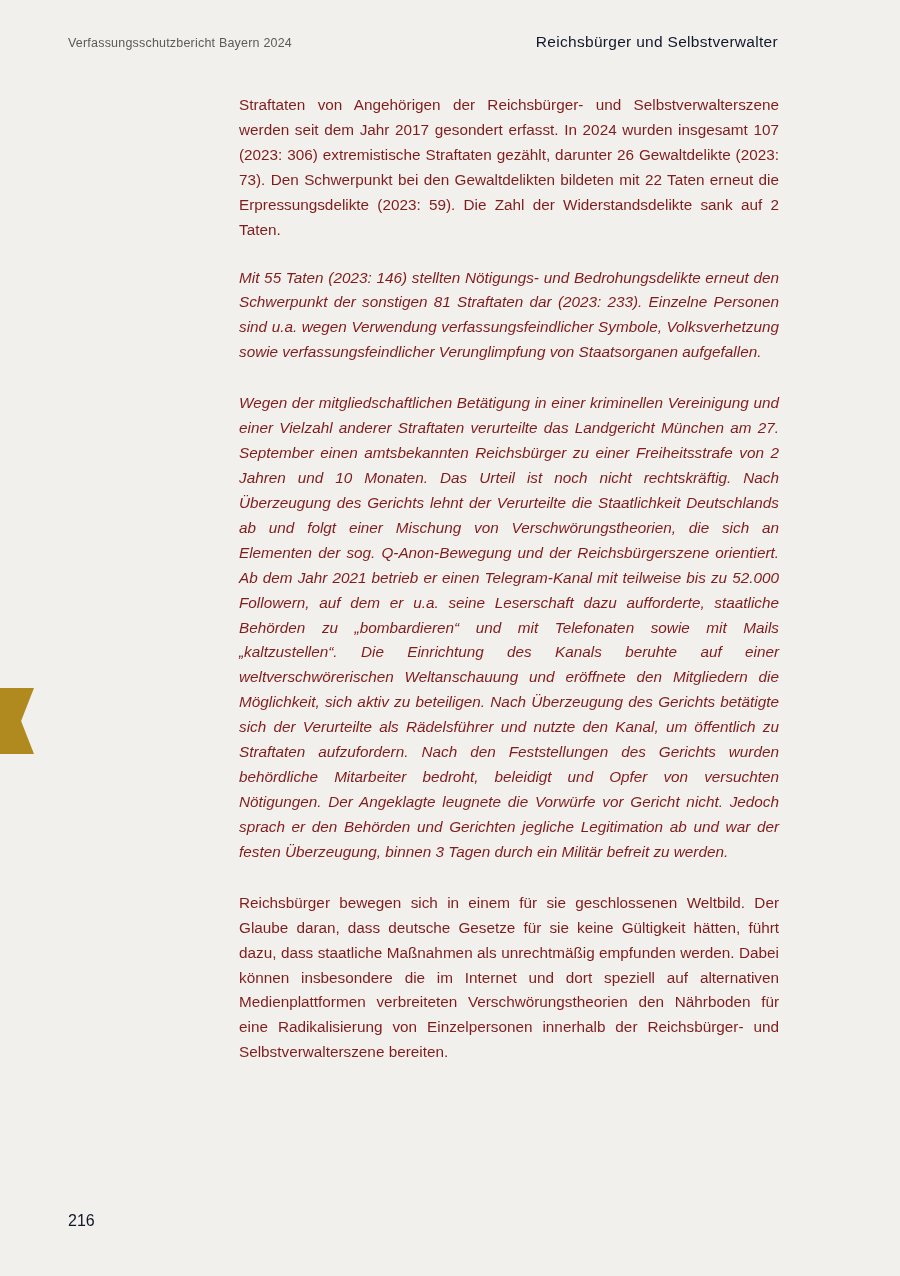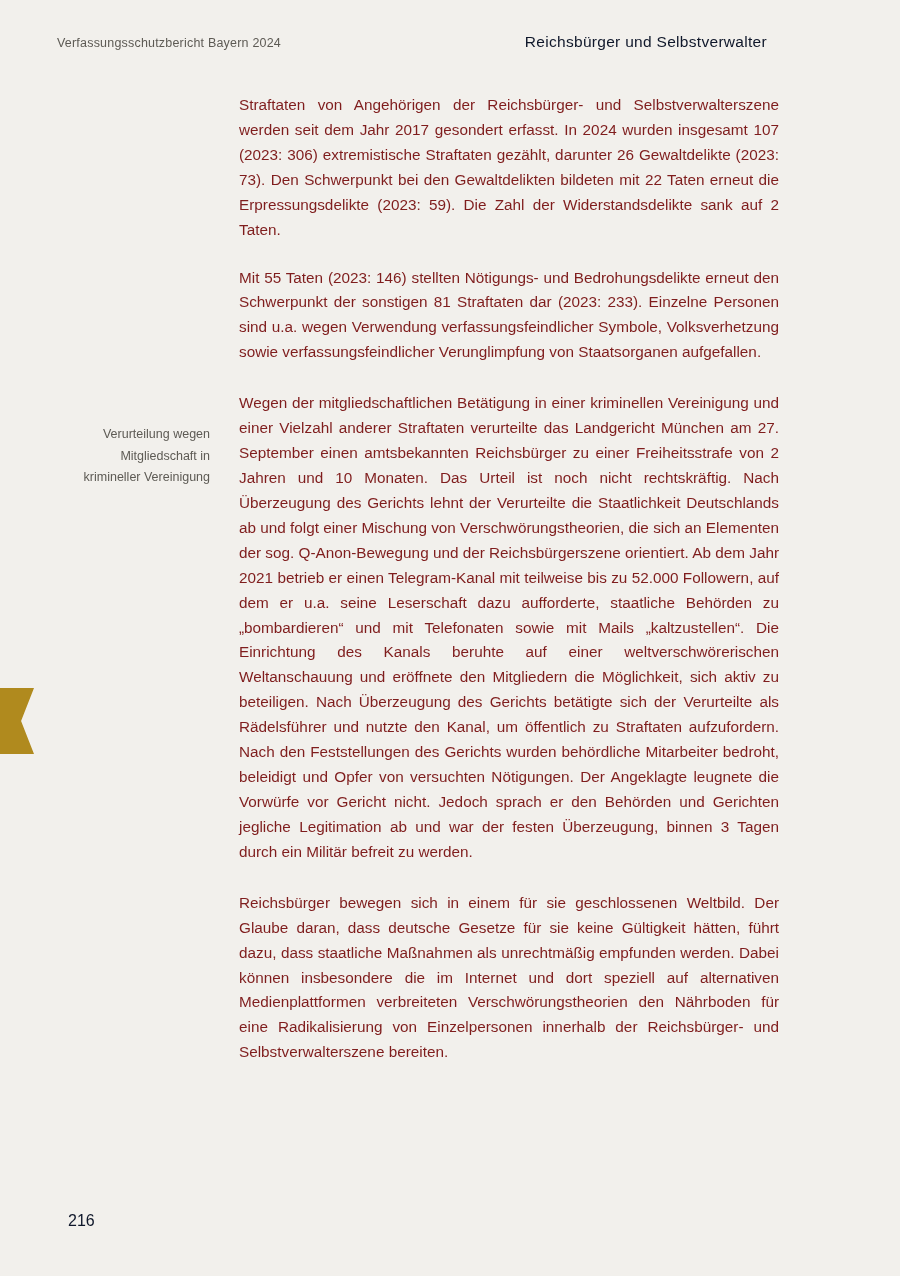--- a/index.html
+++ b/index.html
@@ -19,21 +19,21 @@
     position: relative;
     width: 900px;
     height: 1276px;
     box-sizing: border-box;
   }
 
   
   .header {
     position: absolute;
     top: 33px;
-    left: 57px;
+    left: 68px;
     width: 710px;
     display: flex;
     align-items: baseline;
     justify-content: space-between;
   }
   .header-left {
     font-size: 12.5px;
     color: #5d5a54;
     letter-spacing: 0.2px;
   }
@@ -69,20 +69,21 @@
     text-justify: inter-word;
     margin: 0 0 23px 0;
     hyphens: manual;
     color: #7f1d1d;
   }
   .para:last-child {
     margin-bottom: 4px;
   }
   .para.gap-large {
     margin-bottom: 26px;
+    font-style: italic;
   }
 
   
   .edge-tab {
     position: absolute;
     left: 0;
     top: 688px;
     width: 34px;
     height: 66px;
     background: #b08a1e;
@@ -101,23 +102,20 @@
 </head>
 <body>
 
 <div class="page">
 
   <div class="header">
     <div class="header-left">Verfassungsschutzbericht Bayern 2024</div>
     <div class="header-right">Reichsbürger und Selbstverwalter</div>
   </div>
 
-  <div class="margin-note">
-    <span>Verurteilung wegen Mitgliedschaft in krimineller Vereinigung</span>
-  </div>
 
   <div class="body-col">
     <p class="para">Straftaten von Angehörigen der Reichsbürger- und Selbstverwalterszene werden seit dem Jahr 2017 gesondert erfasst. In 2024 wurden insgesamt 107 (2023: 306) extremistische Straftaten gezählt, darunter 26 Gewaltdelikte (2023: 73). Den Schwerpunkt bei den Gewaltdelikten bildeten mit 22 Taten erneut die Erpressungsdelikte (2023: 59). Die Zahl der Widerstandsdelikte sank auf 2 Taten.</p>
     <p class="para gap-large">Mit 55 Taten (2023: 146) stellten Nötigungs- und Bedrohungsdelikte erneut den Schwerpunkt der sonstigen 81 Straftaten dar (2023: 233). Einzelne Personen sind u.a. wegen Verwendung verfassungsfeindlicher Symbole, Volksverhetzung sowie verfassungsfeindlicher Verunglimpfung von Staatsorganen aufgefallen.</p>
     <p class="para gap-large">Wegen der mitgliedschaftlichen Betätigung in einer kriminellen Vereinigung und einer Vielzahl anderer Straftaten verurteilte das Landgericht München am 27. September einen amtsbekannten Reichsbürger zu einer Freiheitsstrafe von 2 Jahren und 10 Monaten. Das Urteil ist noch nicht rechtskräftig. Nach Überzeugung des Gerichts lehnt der Verurteilte die Staatlichkeit Deutschlands ab und folgt einer Mischung von Verschwörungstheorien, die sich an Elementen der sog. Q-Anon-Bewegung und der Reichsbürgerszene orientiert. Ab dem Jahr 2021 betrieb er einen Telegram-Kanal mit teilweise bis zu 52.000 Followern, auf dem er u.a. seine Leserschaft dazu aufforderte, staatliche Behörden zu „bombardieren“ und mit Telefonaten sowie mit Mails „kaltzustellen“. Die Einrichtung des Kanals beruhte auf einer weltverschwörerischen Weltanschauung und eröffnete den Mitgliedern die Möglichkeit, sich aktiv zu beteiligen. Nach Überzeugung des Gerichts betätigte sich der Verurteilte als Rädelsführer und nutzte den Kanal, um öffentlich zu Straftaten aufzufordern. Nach den Feststellungen des Gerichts wurden behördliche Mitarbeiter bedroht, beleidigt und Opfer von versuchten Nötigungen. Der Angeklagte leugnete die Vorwürfe vor Gericht nicht. Jedoch sprach er den Behörden und Gerichten jegliche Legitimation ab und war der festen Überzeugung, binnen 3 Tagen durch ein Militär befreit zu werden.</p>
     <p class="para">Reichsbürger bewegen sich in einem für sie geschlossenen Weltbild. Der Glaube daran, dass deutsche Gesetze für sie keine Gültigkeit hätten, führt dazu, dass staatliche Maßnahmen als unrechtmäßig empfunden werden. Dabei können insbesondere die im Internet und dort speziell auf alternativen Medienplattformen verbreiteten Verschwörungstheorien den Nährboden für eine Radikalisierung von Einzelpersonen innerhalb der Reichsbürger- und Selbstverwalterszene bereiten.</p>
   </div>
 
   <div class="edge-tab"></div>
 

